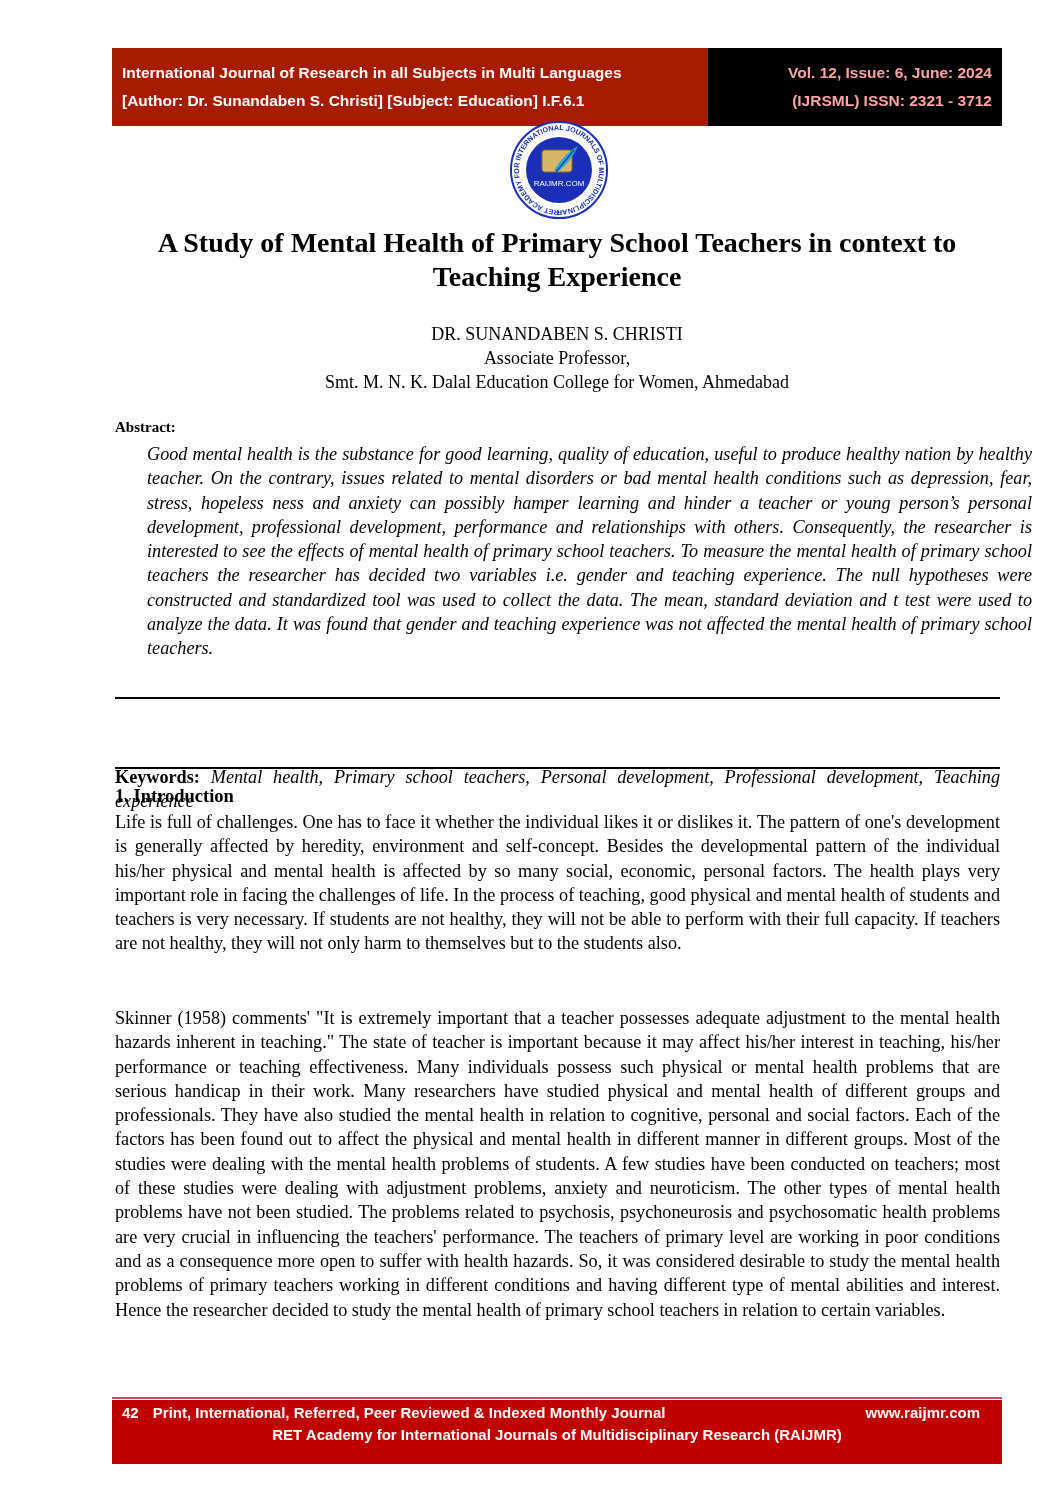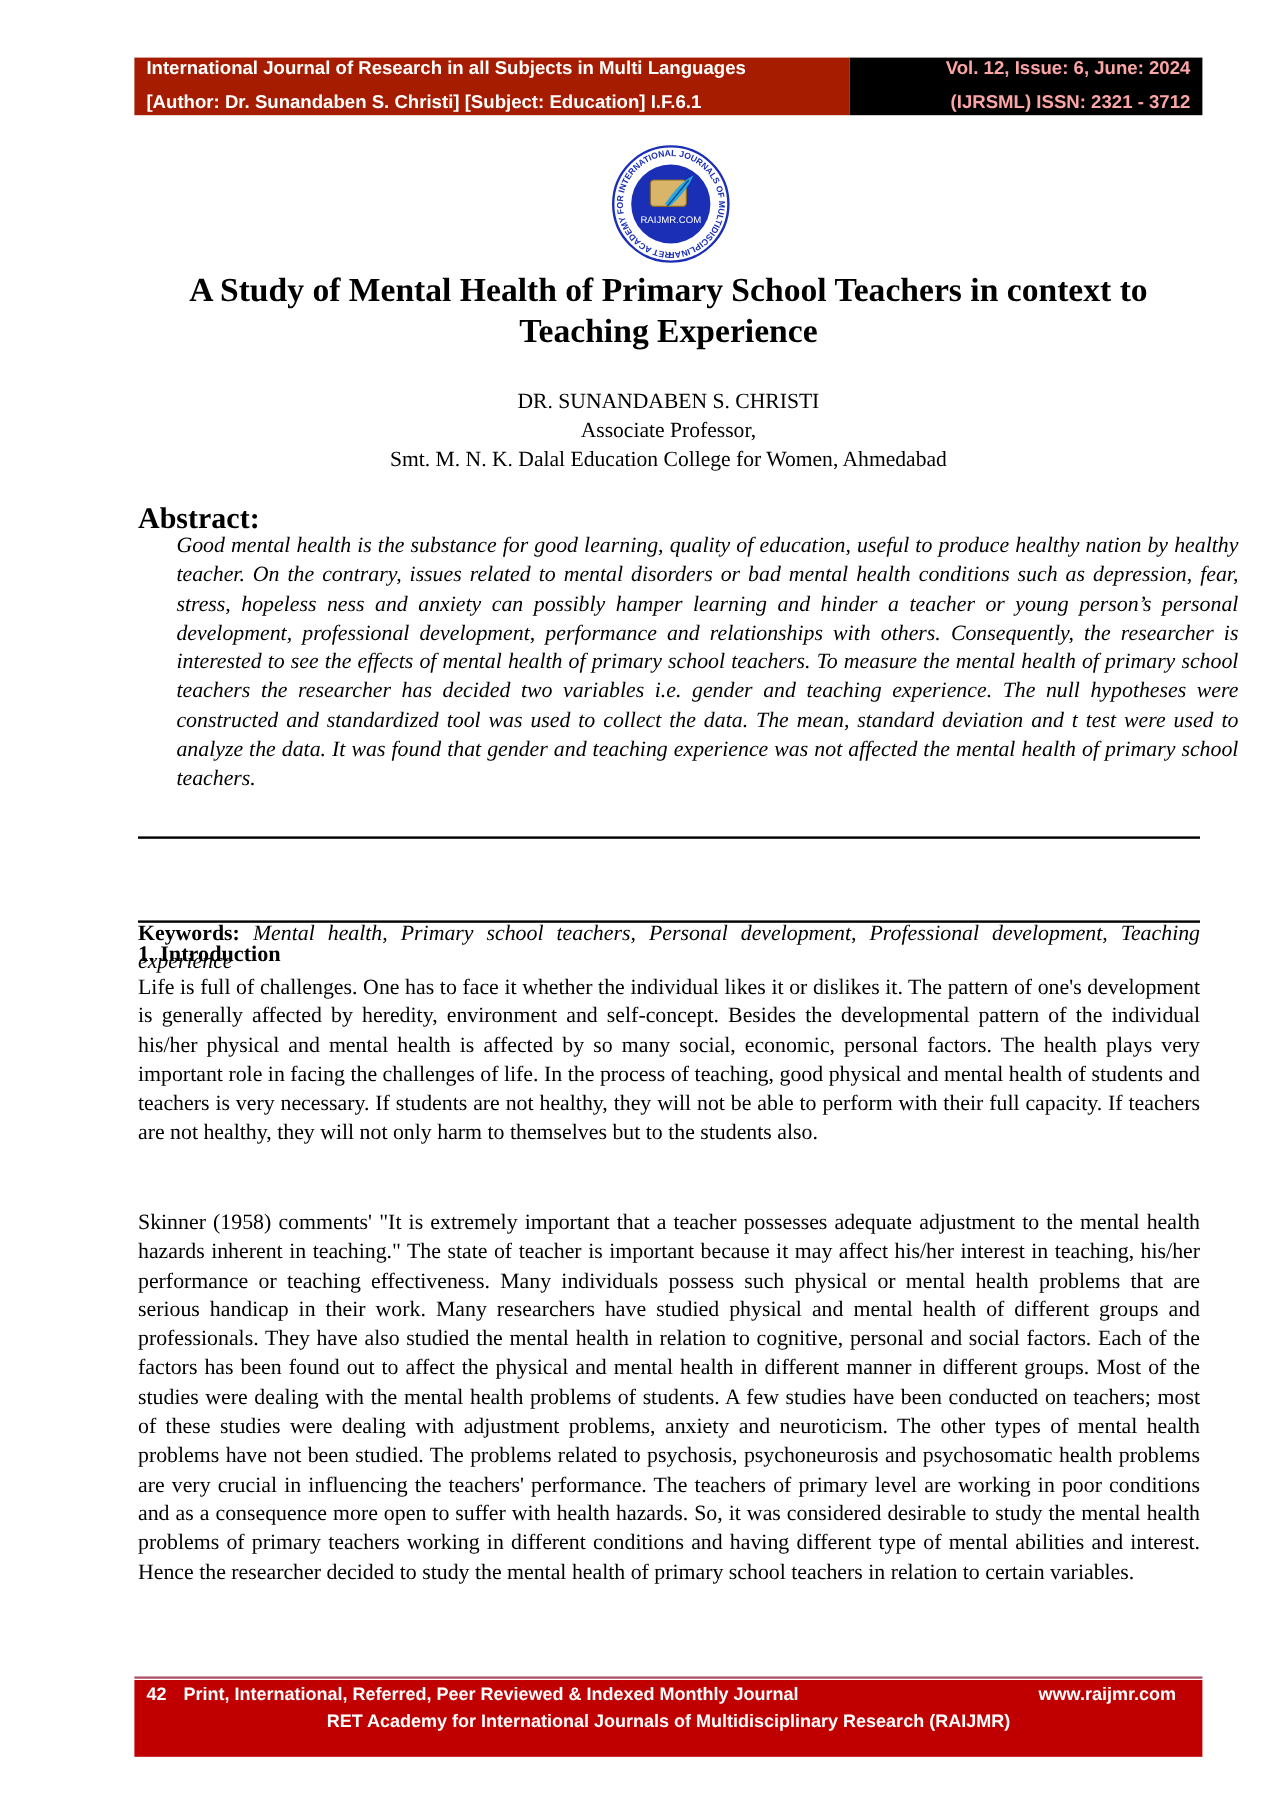--- a/index.html
+++ b/index.html
@@ -1,24 +1,24 @@
 <!DOCTYPE html>
 <html><head>
 <meta charset="utf-8">
 <style>
   html, body { margin: 0; padding: 0; background: #ffffff; }
   body { width: 1058px; height: 1497px; position: relative; overflow: hidden; font-family: "Liberation Serif", serif; color: #000; }
-  .header { position: absolute; left: 112px; top: 48px; width: 890px; height: 48px; display: flex; }
+  .header { position: absolute; left: 112px; top: 48px; width: 890px; height: 78px; display: flex; }
   .header-left { background: #a51c00; width: 596px; height: 100%; color: #fff; font-family: "Liberation Sans", sans-serif; font-weight: bold; font-size: 15.5px; padding-left: 10px; box-sizing: border-box; display: flex; flex-direction: column; justify-content: center; line-height: 28px; }
   .header-right { background: #000; flex: 1; color: #fca5a5; font-family: "Liberation Sans", sans-serif; font-weight: bold; font-size: 15.5px; text-align: right; padding-right: 10px; box-sizing: border-box; display: flex; flex-direction: column; justify-content: center; line-height: 28px; }
   .logo { position: absolute; left: 504px; top: 118px; width: 110px; height: 104px; }
   .title { position: absolute; left: 112px; top: 226px; width: 890px; text-align: center; font-weight: bold; font-size: 28px; line-height: 34px; }
   .author { position: absolute; left: 112px; top: 322px; width: 890px; text-align: center; font-size: 18px; line-height: 24px; }
   .body-text { position: absolute; left: 115px; width: 885px; font-size: 18.2px; line-height: 24.3px; text-align: justify; }
-  .abstract-head { position: absolute; left: 115px; top: 419px; font-weight: bold; font-size: 25px; text-align: center; }
+  .abstract-head { position: absolute; left: 115px; top: 419px; font-weight: bold; font-size: 15px; text-align: center; }
   .abstract { top: 442px; font-style: italic; margin-left: 32px; }
   .rule { position: absolute; left: 115px; width: 885px; height: 2px; background: #000; }
   .keywords { top: 748px; margin-top: 17px; }
   .keywords b { font-style: normal; }
   .kw { font-style: italic; }
   .intro-head { position: absolute; left: 115px; top: 786px; font-weight: bold; font-size: 18.5px; }
   .intro1 { top: 810px; }
   .intro2 { top: 1006px; }
   .footer-line { position: absolute; left: 112px; top: 1397px; width: 890px; height: 2px; background: #b0556a; }
   .footer { position: absolute; left: 112px; top: 1400px; width: 890px; height: 64px; background: #c00000; color: #fff; font-family: "Liberation Sans", sans-serif; font-weight: bold; font-size: 15px; }

